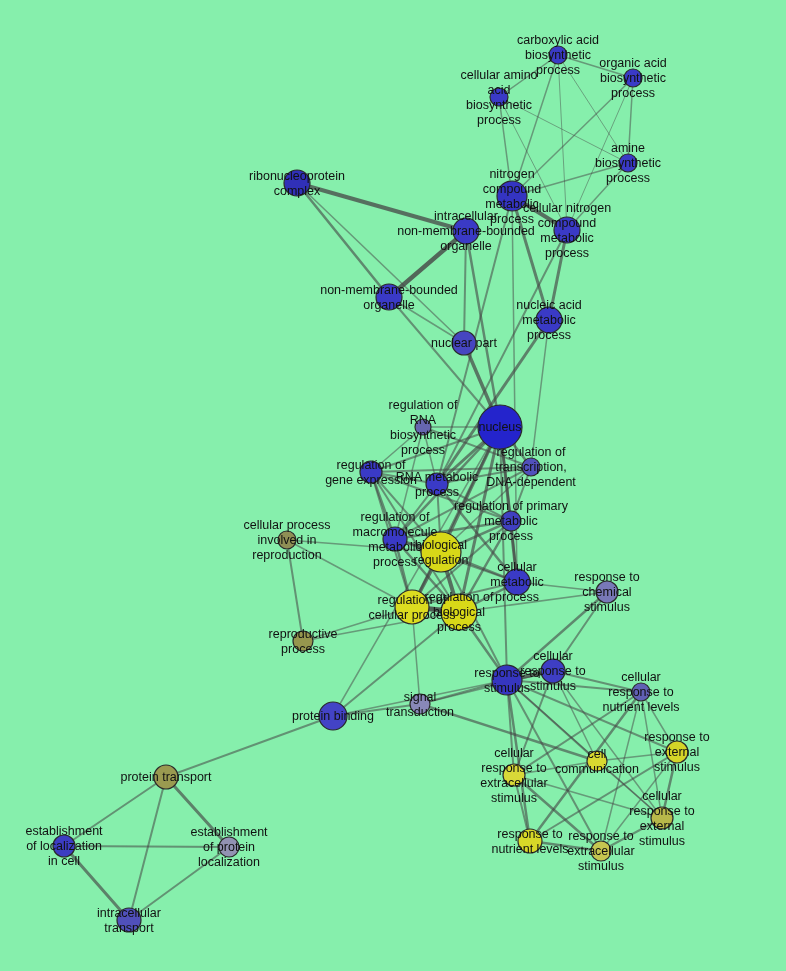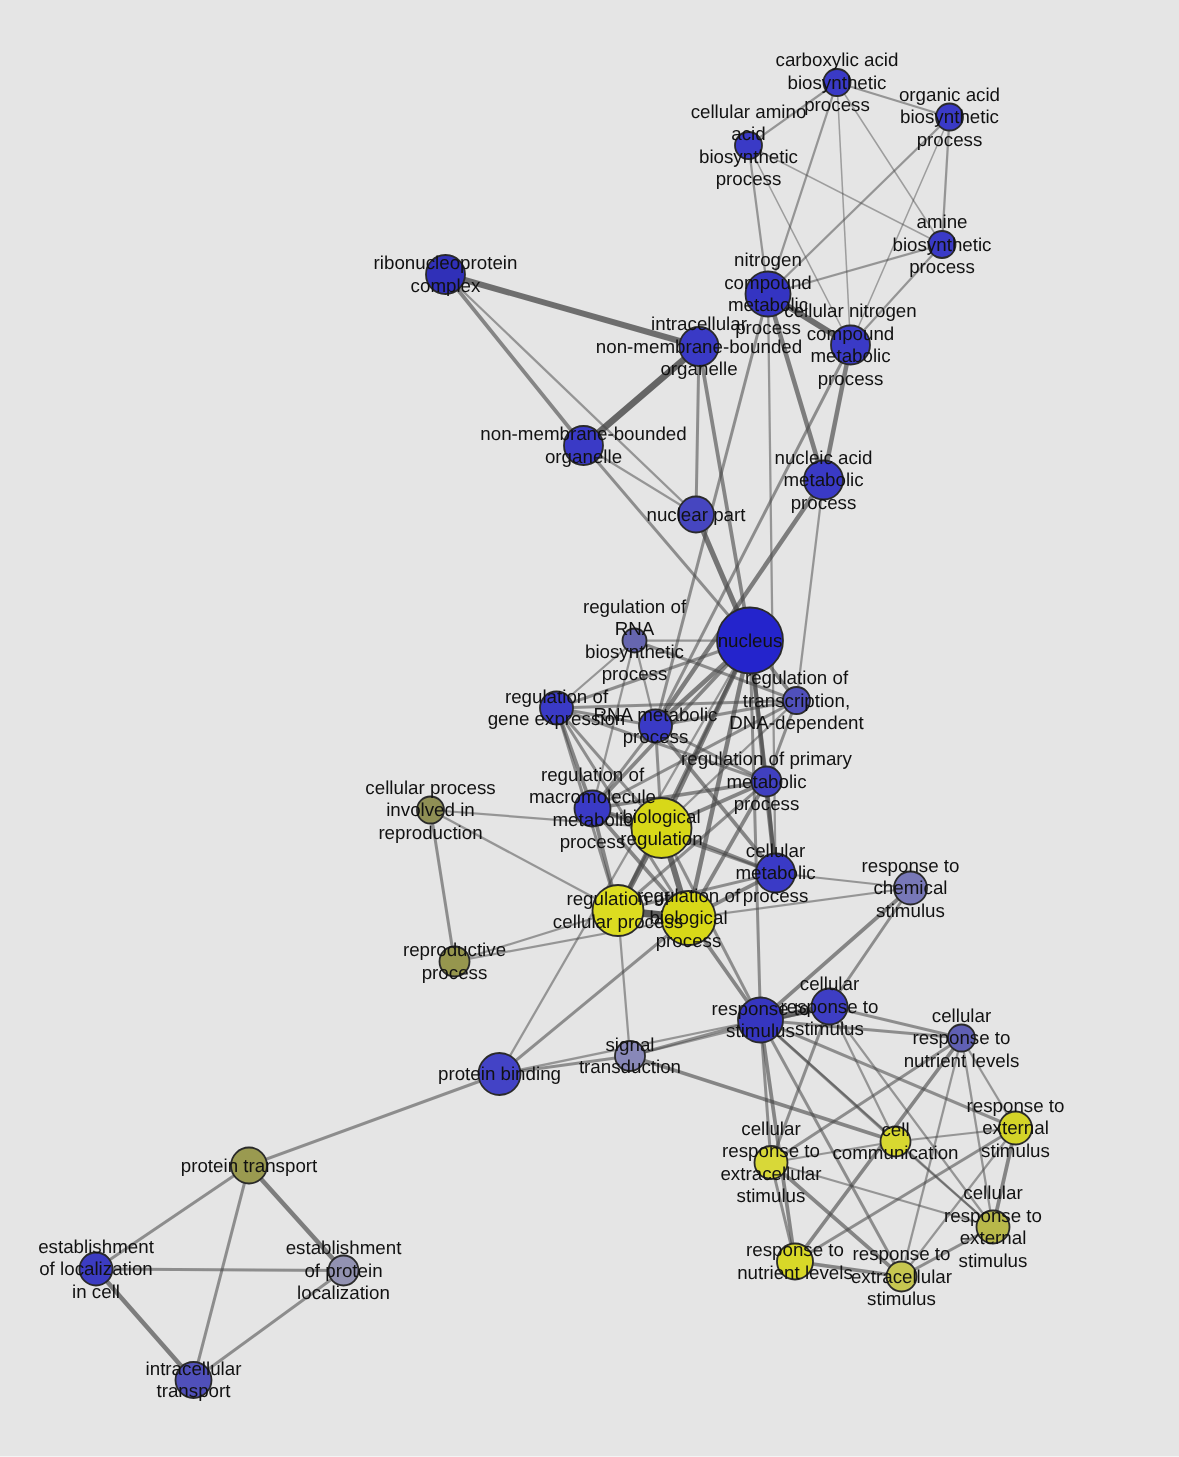--- a/index.html
+++ b/index.html
@@ -8,21 +8,21 @@
     background: #ffffff;
     width: 786px;
     height: 971px;
     overflow: hidden;
     font-family: "Liberation Sans", sans-serif;
   }
   #canvas-wrap {
     position: relative;
     width: 786px;
     height: 971px;
-    background: #e5e5e5;
+    background: #86efac;
   }
   svg { display: block; }
   .edge {
     stroke-linecap: round;
   }
   .node {
     cursor: pointer;
   }
   .node-label {
     font-family: "Liberation Sans", sans-serif;

